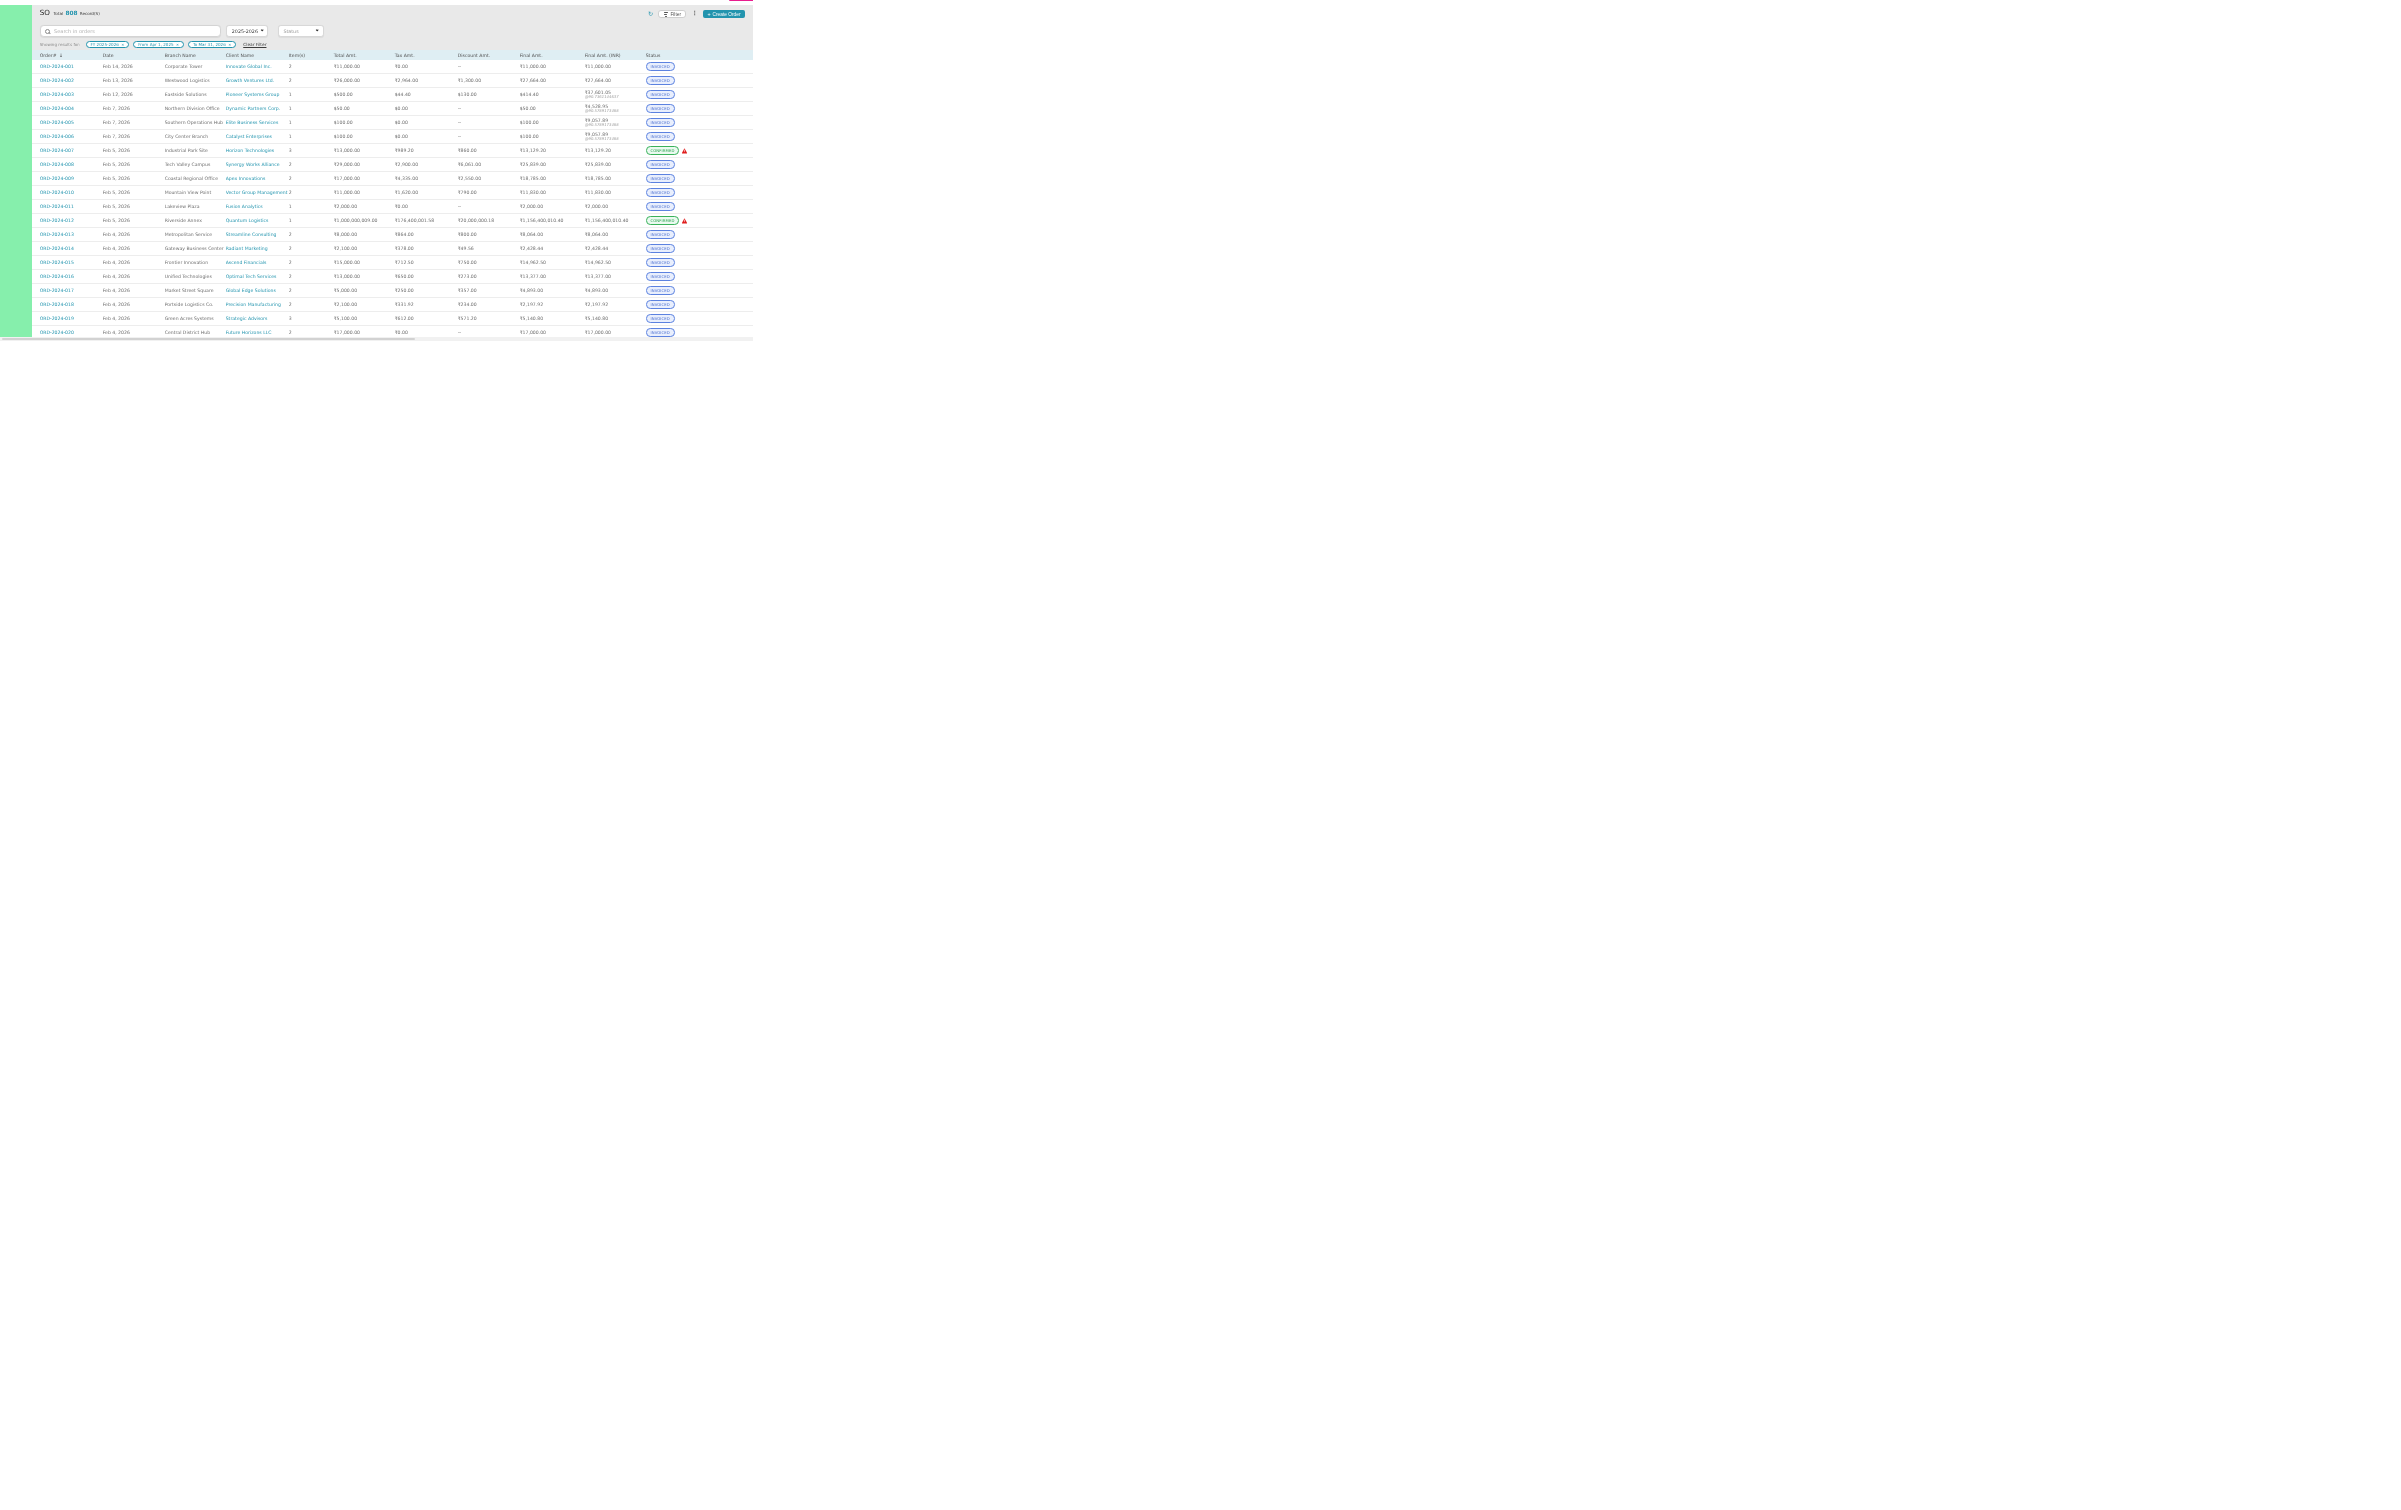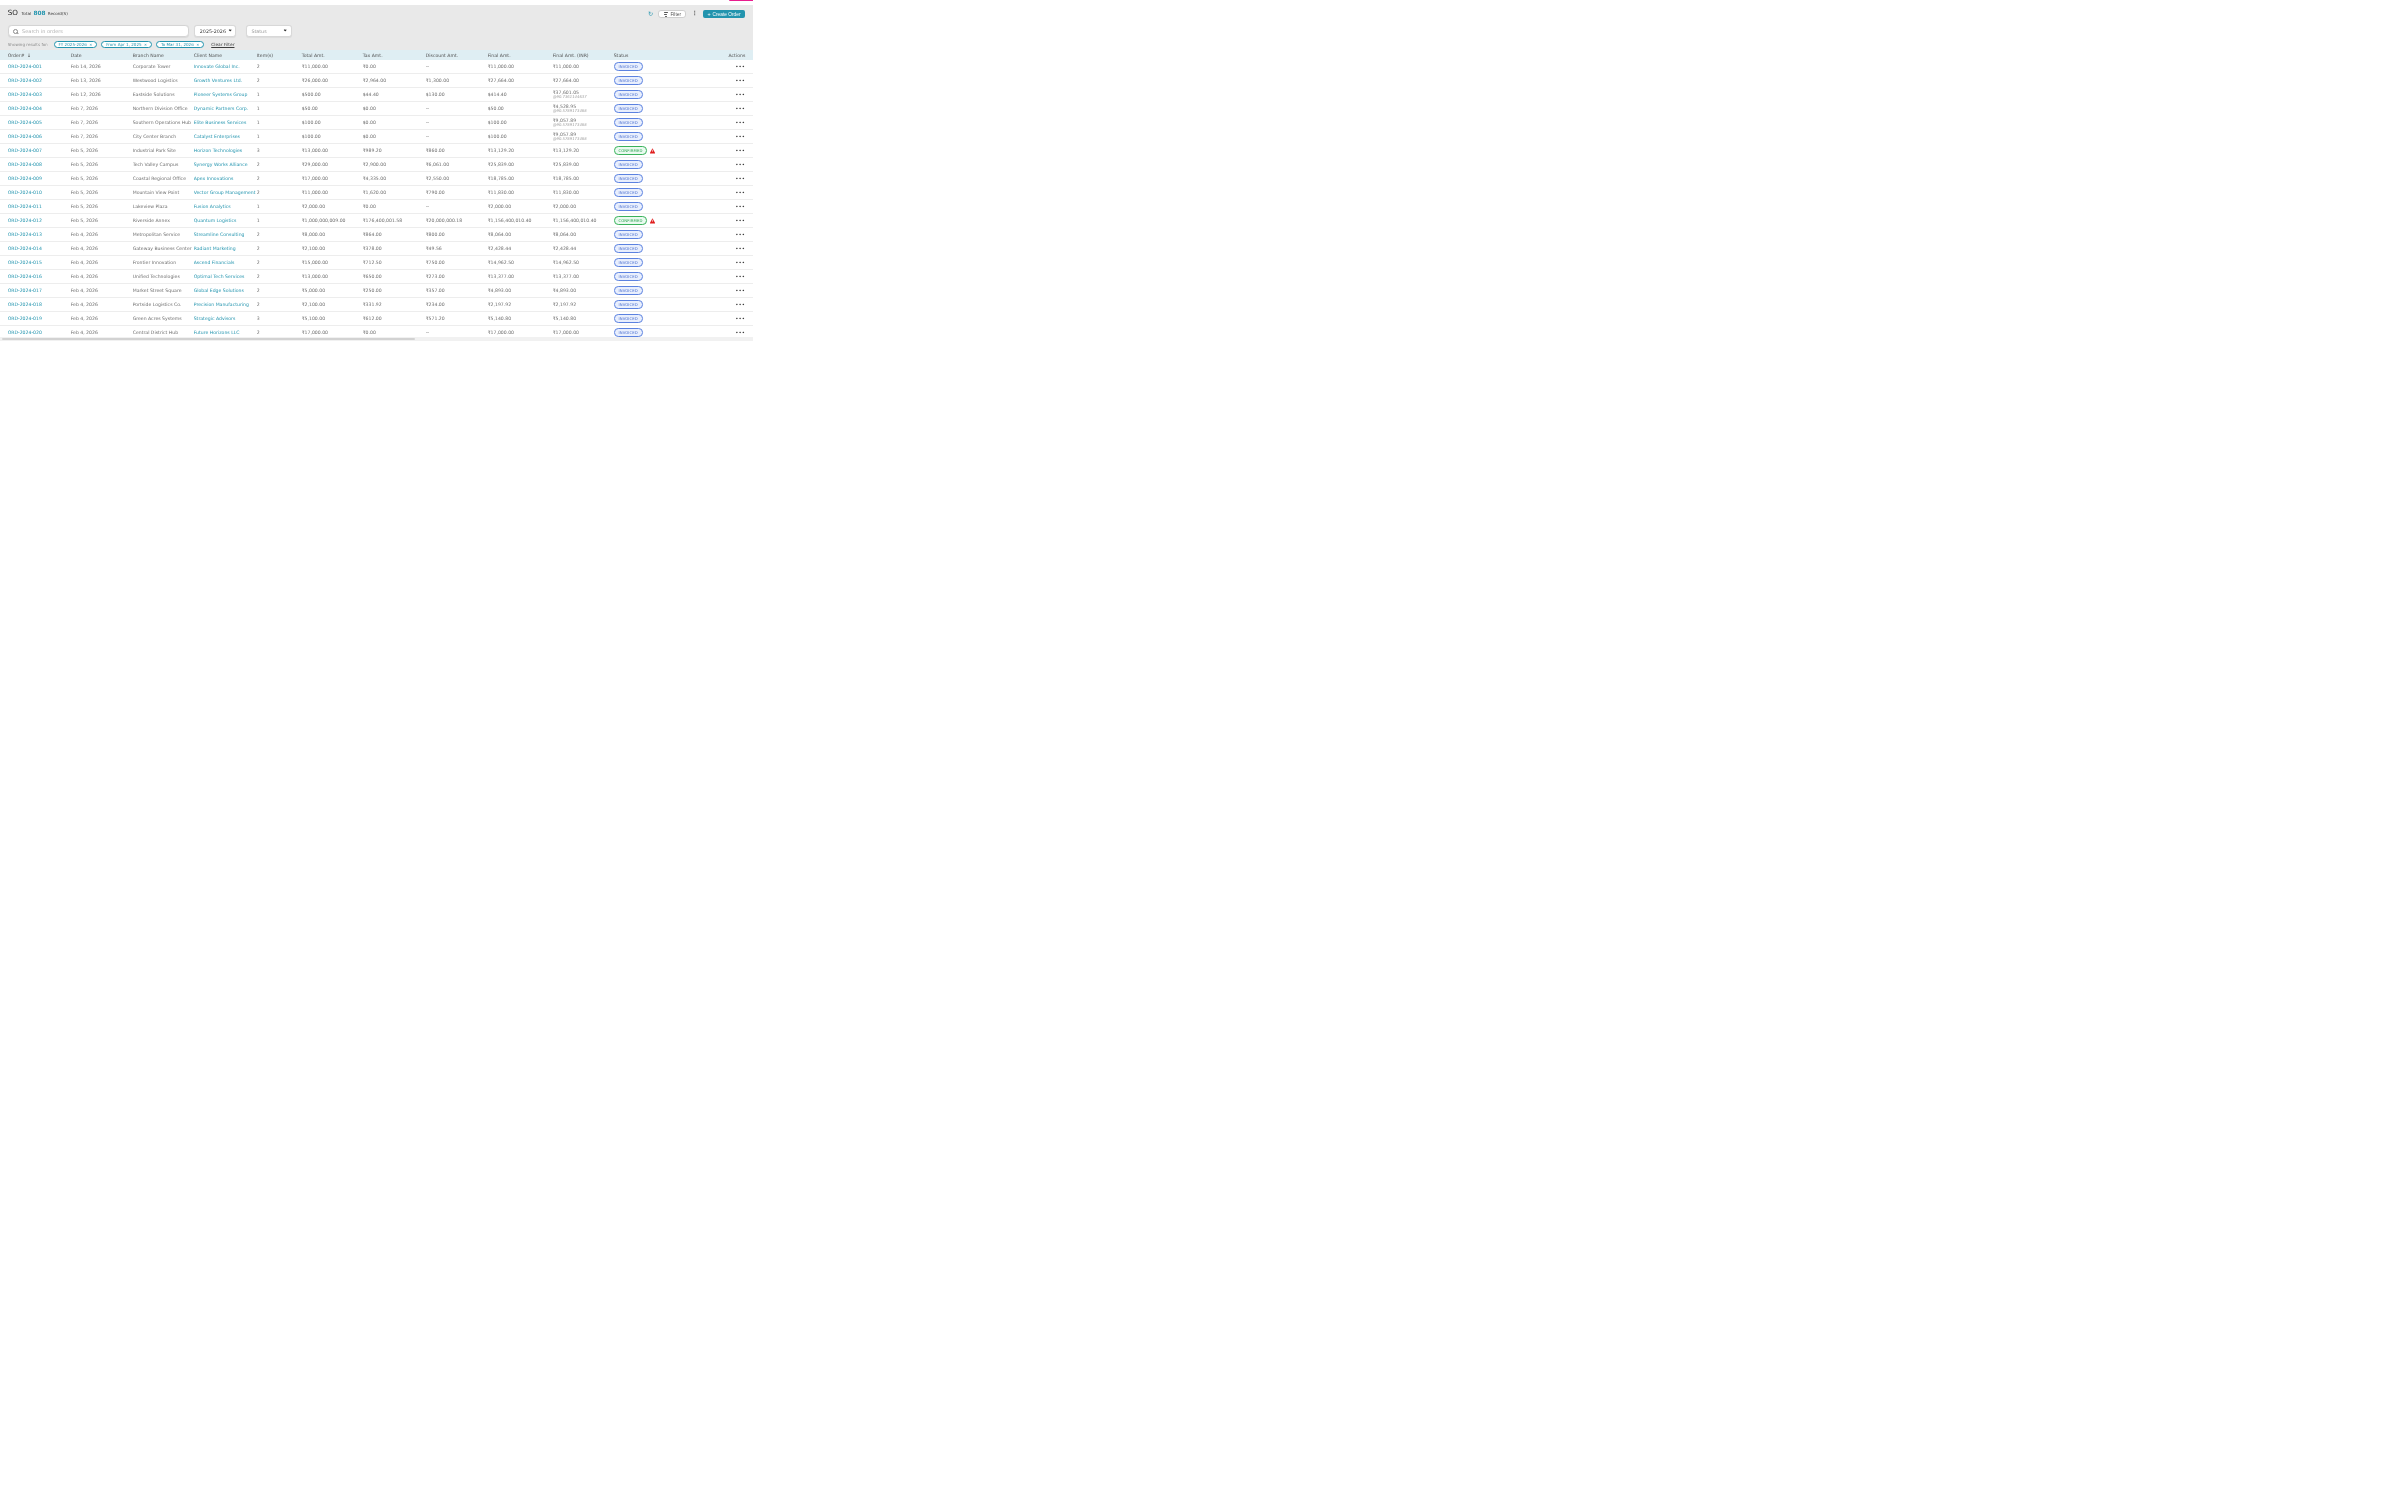--- a/index.html
+++ b/index.html
@@ -3,21 +3,21 @@
 <meta charset="utf-8">
 <style>
   * { margin:0; padding:0; box-sizing:border-box; }
   html,body { width:753px; height:341px; background:#ffffff; overflow:hidden;
     font-family:"DejaVu Sans","Liberation Sans",sans-serif; }
 
   .top-strip { position:relative; height:4.8px; background:#ffffff; }
   .brand-accent { position:absolute; top:0; right:0; width:24px; height:1.4px;
     background:#e81c8e; border-radius:0 0 0 1px; }
 
-  .app { position:relative; width:100%; height:336px; background:#86efac; }
+  .app { position:relative; width:100%; height:336px; background:#86efac;padding-left:32px; }
 
   
   .toolbar-section { background:#e9e9e9; padding:2.9px 7.7px 0 7.7px; height:45px; }
 
   .title-row { display:flex; align-items:flex-start; justify-content:space-between; height:14.4px; }
   .title-left { display:flex; align-items:flex-end; gap:3.4px; }
   .page-title { font-size:7.2px; color:#1f1f1f; letter-spacing:0.1px; }
   .records-line { font-size:4.1px; color:#3a3a3a; padding-bottom:0.5px; }
   .records-count { color:#2294ae; font-weight:bold; font-size:5.8px; padding:0 1px; }
 

